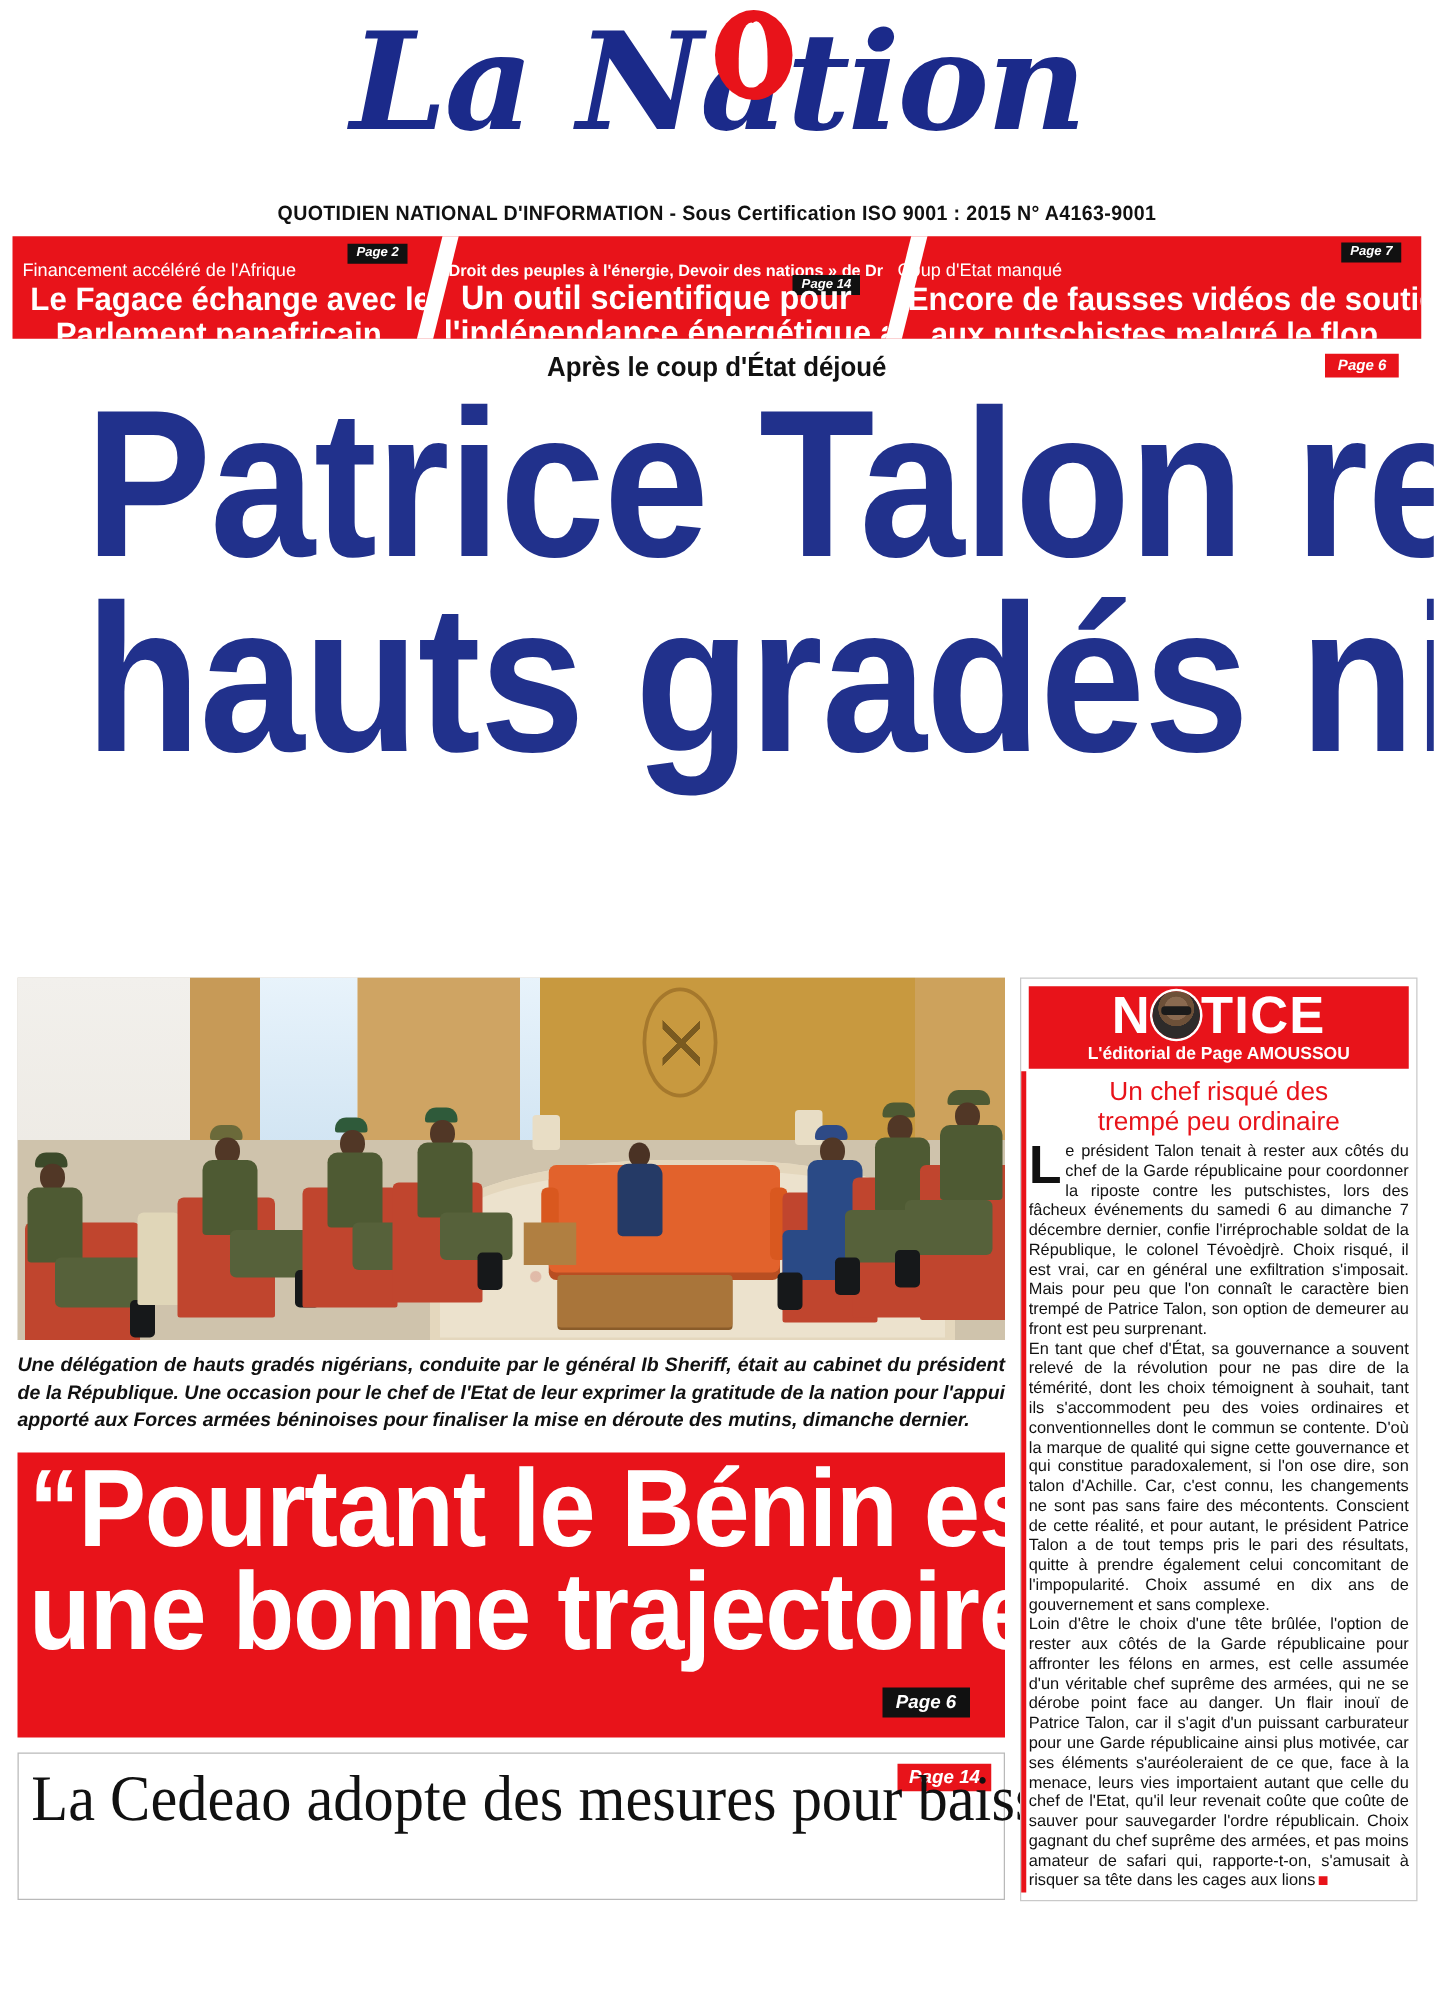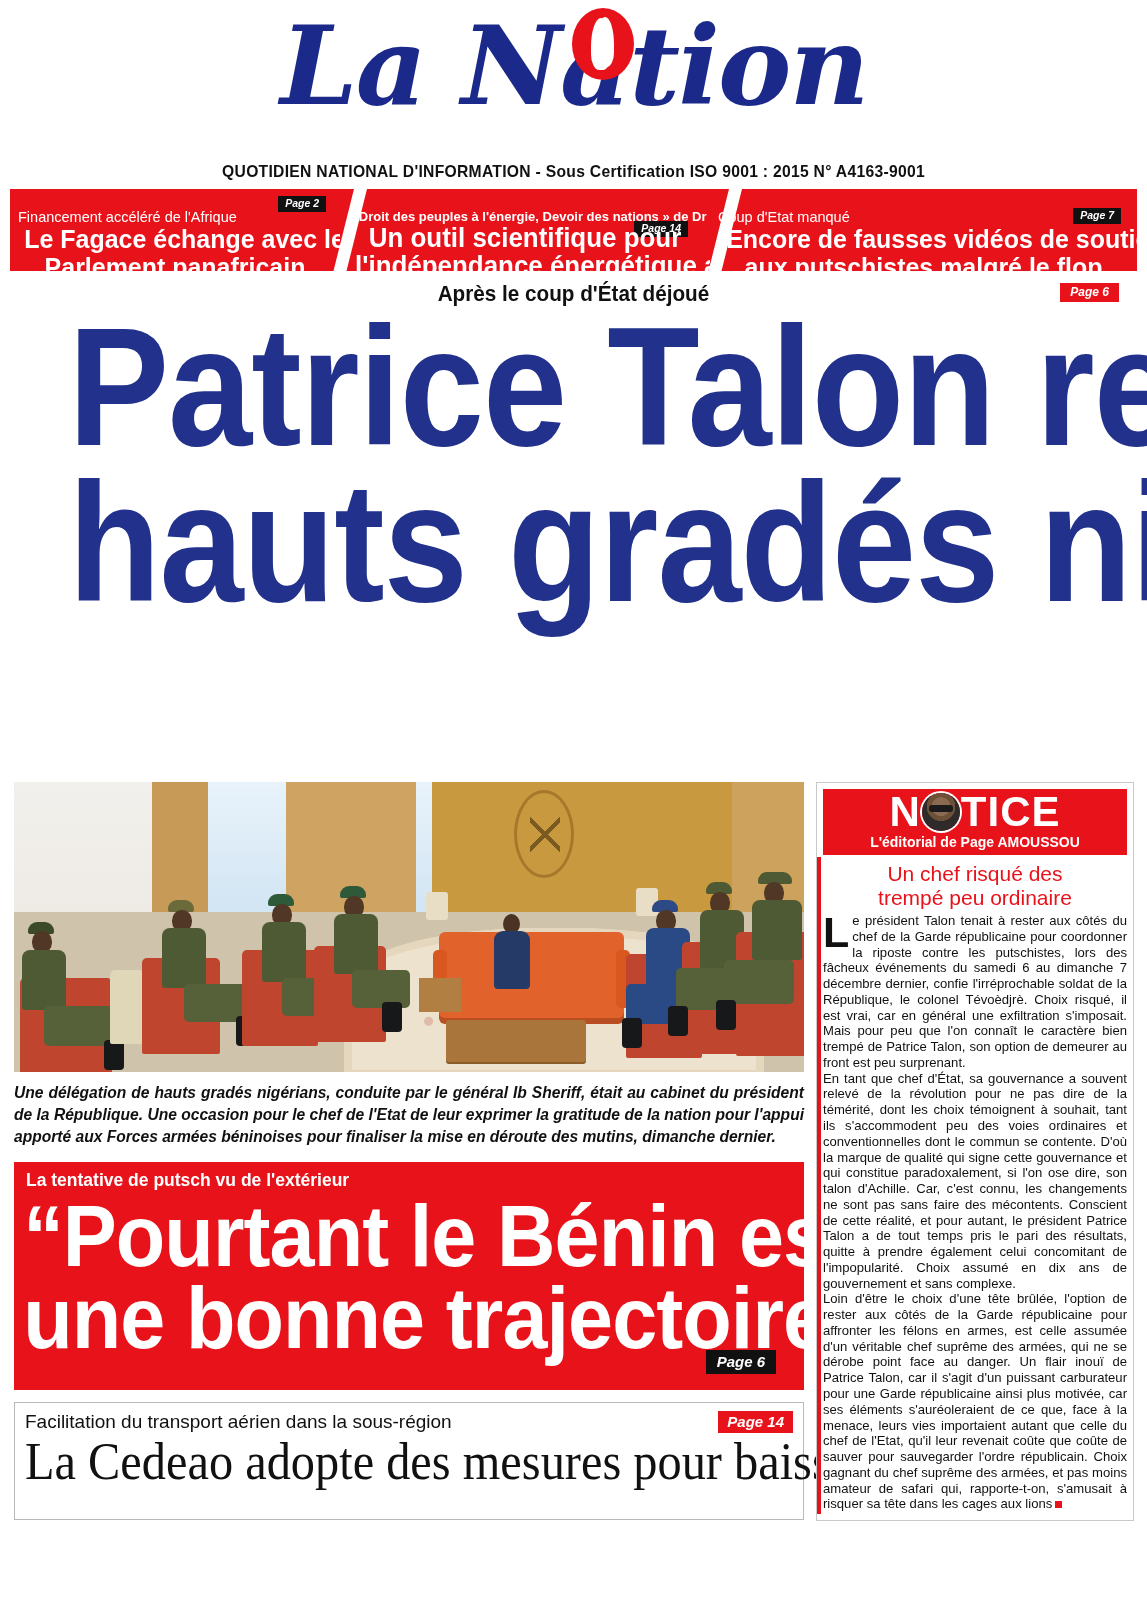--- a/index.html
+++ b/index.html
@@ -110,21 +110,21 @@
   .teaser.t3 .teaser-title{ font-size:26px; }
   .pg-badge {
     display:inline-block;
     background:#111; color:#fff;
     font-size:10.5px; font-weight:700; font-style:italic;
     padding:1px 7px 2px 7px;
     line-height:1.2;
     vertical-align:middle;
   }
   .t1 .pg-pos { position:absolute; right:14px; top:5px; }
-  .t3 .pg-pos { position:absolute; right:16px; top:17px; }
+  .t3 .pg-pos { position:absolute; right:16px; top:4px; }
   .t2 .pg-pos { position:absolute; right:22px; top:30px; }
   .slash {
     position:absolute; top:-14px; width:13px; height:116px;
     background:#fff; transform: skewX(-14deg);
     z-index:4;
   }
   .slash.s1 { left:333px; }
   .slash.s2 { left:708px; }
 
   
@@ -558,30 +558,28 @@
           <div class="head" style="left:14px; top:10px;"></div>
           <div class="torso" style="left:2px; top:28px; width:50px;"></div>
           <div class="legs" style="left:-26px; top:88px; width:70px; height:44px;"></div>
           <div class="boot" style="left:-34px; top:128px;"></div>
         </div>
       </div>
 
       <div class="caption">Une délégation de hauts gradés nigérians, conduite par le général Ib Sheriff, était au cabinet du président de la République. Une occasion pour le chef de l'Etat de leur exprimer la gratitude de la nation pour l'appui apporté aux Forces armées béninoises pour finaliser la mise en déroute des mutins, dimanche dernier.</div>
 
       <div class="quote-box">
-        <div class="quote-kicker">La tentative de putsch vu de l'extérieur</div>
         <div class="quote-title">
           <span class="q1">“Pourtant le Bénin est sur</span>
           <span class="q2">une bonne trajectoire”</span>
         </div>
         <span class="quote-pg">Page 6</span>
       </div>
 
       <div class="bottom-box">
-        <div class="bottom-kicker">Facilitation du transport aérien dans la sous-région</div>
         <span class="bottom-pg">Page 14</span>
         <div class="bottom-title">La Cedeao adopte des mesures pour baisser les coûts</div>
       </div>
     </div>
 
     <div class="right-col">
       <div class="notice-card">
 
         <div class="notice-logo">
           <div class="notice-word">

